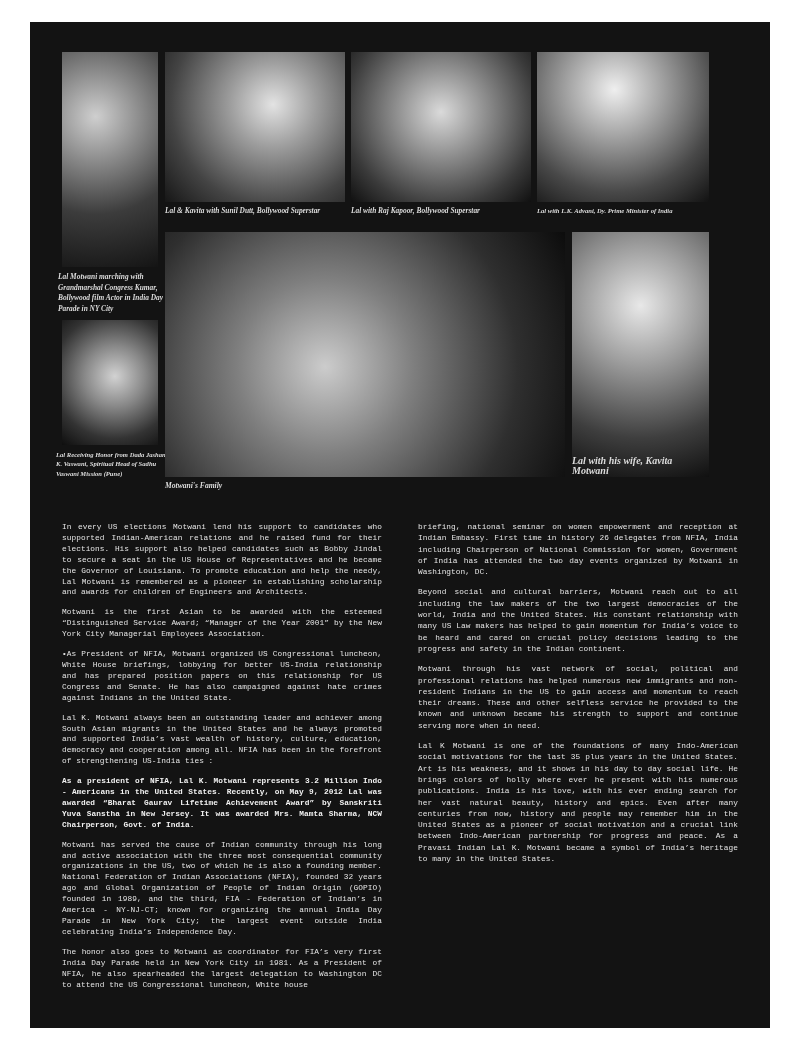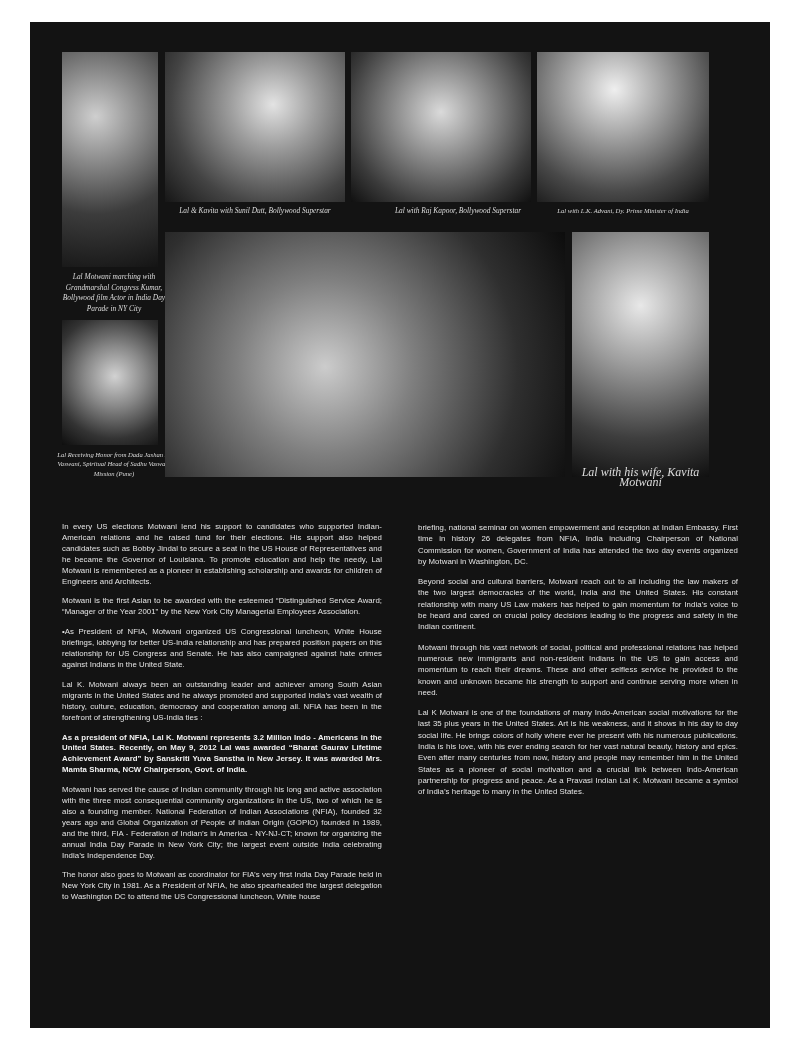--- a/index.html
+++ b/index.html
@@ -73,21 +73,21 @@
     position: absolute;
     left: 0; top: 0; right: 0; bottom: 0;
   }
   .cap {
     position: absolute;
     color: #dcdcdc;
     font-family: "Liberation Serif", serif;
     font-style: italic;
     font-size: 7.4px;
     line-height: 10.5px;
-    text-align: center;
+    font-weight: bold;
   }
 
   
   .g1 { background:
       radial-gradient(circle at 35% 30%, #cfcfcf 0%, #8a8a8a 28%, #3c3c3c 60%, #141414 100%),
       linear-gradient(160deg, #9b9b9b, #1d1d1d); }
   .g2 { background:
       radial-gradient(circle at 60% 35%, #e3e3e3 0%, #9c9c9c 30%, #444 70%, #161616 100%),
       linear-gradient(20deg, #b5b5b5, #222); }
   .g3 { background:
@@ -117,21 +117,21 @@
   .col {
     position: absolute;
     top: 0;
     width: 320px;
     color: #e9e9e9;
   }
   .col-left  { left: 0; }
   .col-right { left: 356px; }
 
   .para {
-    font-family: Liberation Sans, sans-serif;
+    font-family: Liberation Mono, monospace;
     font-size: 7.8px;
     line-height: 10.9px;
     text-align: justify;
     margin: 0 0 9px 0;
     color: #e4e4e4;
     letter-spacing: 0.05px;
   }
   .para.bold { font-weight: bold; color: #f2f2f2; }
 
   .col-right .para { line-height: 11.3px; }
@@ -150,40 +150,41 @@
       <div class="cap" style="left:-4px; top:220px; width:112px;">Lal Motwani marching with Grandmarshal Congress Kumar, Bollywood film Actor in India Day Parade in NY City</div>
 
       <div class="ph g2" style="left:103px; top:0px; width:180px; height:150px;">
         <div class="img"></div>
       </div>
       <div class="cap" style="left:103px; top:154px; width:180px;">Lal &amp; Kavita with Sunil Dutt, Bollywood Superstar</div>
 
       <div class="ph g3" style="left:289px; top:0px; width:180px; height:150px;">
         <div class="img"></div>
       </div>
-      <div class="cap" style="left:306px; top:154px; width:180px;">Lal with Raj Kapoor, Bollywood Superstar</div>
+      <div class="cap" style="left:289px; top:154px; width:180px;">Lal with Raj Kapoor, Bollywood Superstar</div>
 
       <div class="ph g4" style="left:475px; top:0px; width:172px; height:150px;">
         <div class="img"></div>
       </div>
       <div class="cap" style="left:475px; top:154px; width:172px; font-size:6.6px; line-height:9.4px;">Lal with L.K. Advani, Dy. Prime Minister of India</div>
 
       <div class="ph g5" style="left:0px; top:268px; width:96px; height:125px;">
         <div class="img"></div>
       </div>
       <div class="cap" style="left:-6px; top:398px; width:116px; font-size:6.6px; line-height:9.4px;">Lal Receiving Honor from Dada Jashan K. Vaswani, Spiritual Head of Sadhu Vaswani Mission (Pune)</div>
 
       <div class="ph g6" style="left:103px; top:180px; width:400px; height:245px;">
         <div class="img"></div>
       </div>
+      <div class="cap" style="left:103px; top:429px; width:400px; font-size:7.6px;">Motwani's Family</div>
 
       <div class="ph g7" style="left:510px; top:180px; width:137px; height:245px;">
         <div class="img"></div>
       </div>
-      <div class="cap" style="left:510px; top:416px; width:137px; font-size:12px; line-height:9.8px;">Lal with his wife, Kavita Motwani</div>
+      <div class="cap" style="left:510px; top:404px; width:137px; font-size:10px; line-height:9.8px;">Lal with his wife, Kavita Motwani</div>
 
     </div>
 
     <div class="cols">
 
       <div class="col col-left">
         <p class="para">In every US elections Motwani lend his support to candidates who supported Indian-American relations and he raised fund for their elections. His support also helped candidates such as Bobby Jindal to secure a seat in the US House of Representatives and he became the Governor of Louisiana. To promote education and help the needy, Lal Motwani is remembered as a pioneer in establishing scholarship and awards for children of Engineers and Architects.</p>
         <p class="para">Motwani is the first Asian to be awarded with the esteemed “Distinguished Service Award; “Manager of the Year 2001” by the New York City Managerial Employees Association.</p>
         <p class="para">•As President of NFIA, Motwani organized US Congressional luncheon, White House briefings, lobbying for better US-India relationship and has prepared position papers on this relationship for US Congress and Senate. He has also campaigned against hate crimes against Indians in the United State.</p>
         <p class="para">Lal K. Motwani always been an outstanding leader and achiever among South Asian migrants in the United States and he always promoted and supported India’s vast wealth of history, culture, education, democracy and cooperation among all. NFIA has been in the forefront of strengthening US-India ties :</p>

